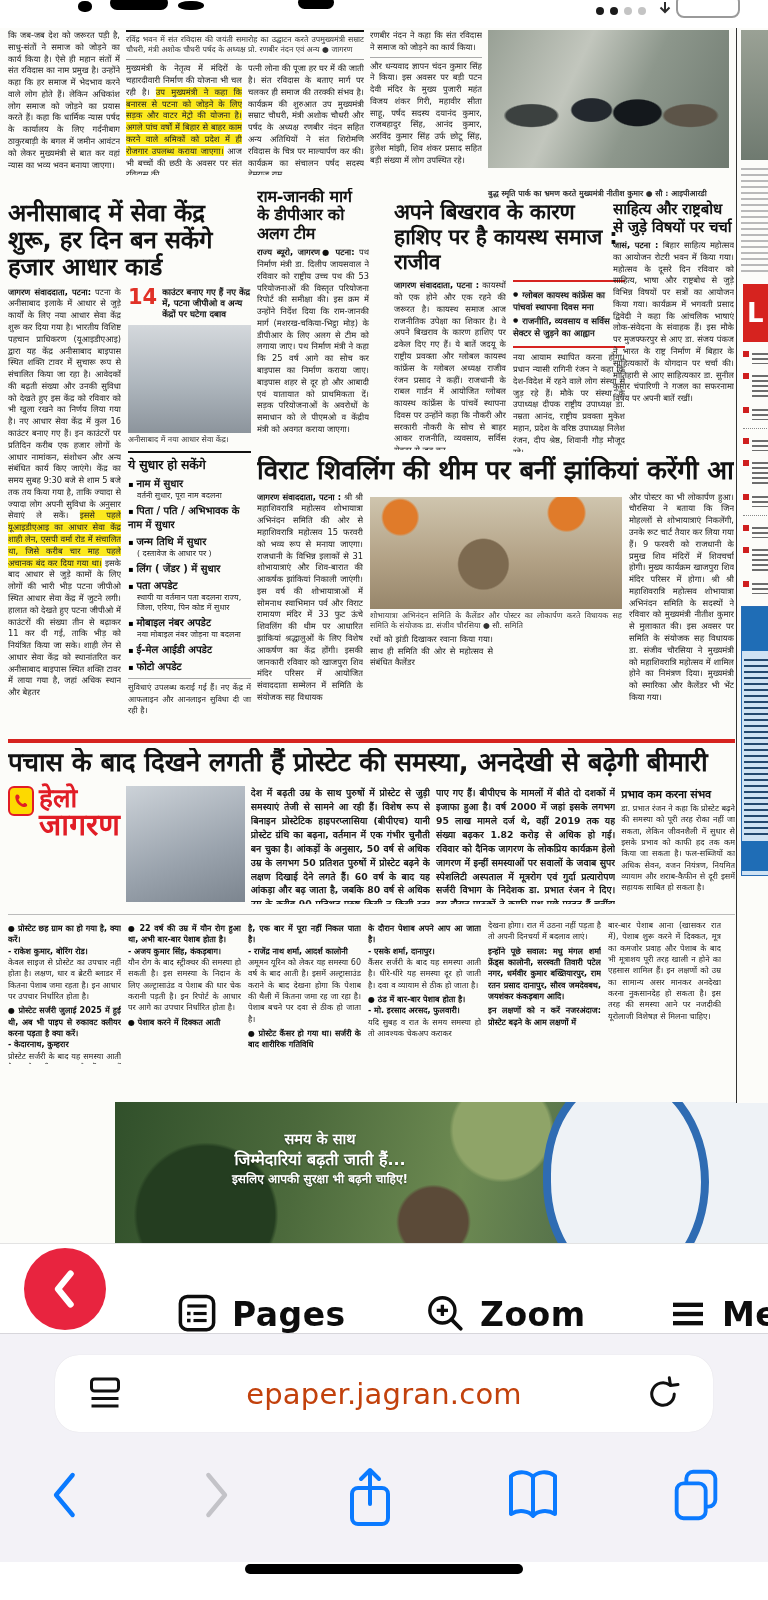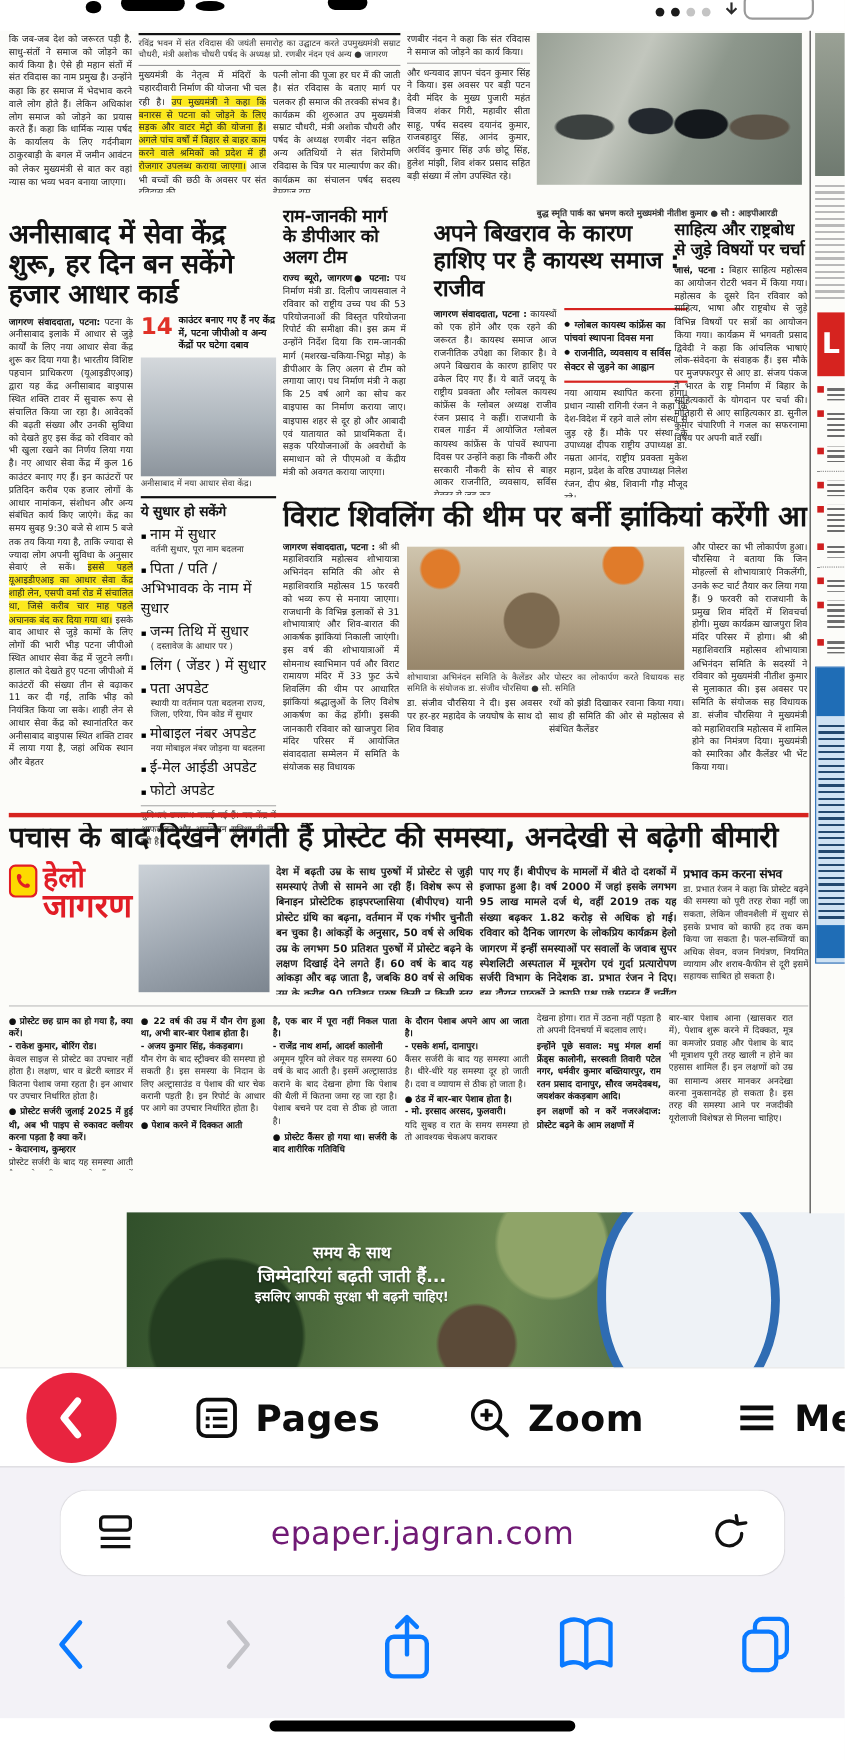--- a/index.html
+++ b/index.html
@@ -25,21 +25,21 @@
                 radial-gradient(circle at 78% 14%,#e07b2a 0 8%,transparent 9%),
                 radial-gradient(circle at 45% 60%,#7d6a50 0 16%,transparent 17%)}
   .ph.phone{background:linear-gradient(160deg,#ccd2d8 0%,#9aa3ad 60%,#7c858f 100%)}
   .ph.cm::after{content:"";display:block;width:100%;height:100%;
      background:radial-gradient(ellipse at 18% 62%,#3c4140 0 9%,transparent 10%),
                 radial-gradient(ellipse at 43% 58%,#23282e 0 10%,transparent 11%),
                 radial-gradient(ellipse at 62% 60%,#14181c 0 11%,transparent 12%),
                 radial-gradient(ellipse at 84% 62%,#5c5448 0 9%,transparent 10%)}
   .rule-red{position:absolute;left:8px;width:727px;height:4px;background:#d6231f}
   .statnum{color:#e03127;font-weight:700}
-  .fi{font-size:13px;font-weight:400;color:#151515;margin-top:3px}
+  .fi{font-size:10px;font-weight:700;color:#151515;margin-top:3px}
   .fi::before{content:"▪";color:#000;margin-right:3px;font-size:8px}
   .fs{font-size:7.9px;color:#2c2c2c;margin-left:9px}
   .fs:empty,.fi:empty{display:none}
   .q{font-weight:700;color:#111;margin-top:3px}
   .by{font-weight:700;color:#111}
   .a{color:#242424}
   .qa .q,.qa .by,.qa .a{font-size:8px;line-height:1.42;text-align:justify}
   
   .mast{position:absolute;left:0;top:0;width:768px;height:28px;background:#fff}
   .blob{position:absolute;background:#000;border-radius:45%}
@@ -54,24 +54,24 @@
   .bul .sq{width:6px;height:6px;background:#cf1f1f;flex:none;margin-top:1px}
   .bul .ln{flex:1;height:14px;background:repeating-linear-gradient(#fcfcf9 0 3px,#6d6d6d 3px 5px)}
   .dotted{margin:8px 0 0 6px;border-top:1.5px dotted #888}
   .bluebox{margin:12px 0 0 4px;width:28px;height:268px;background:#cfe2f3;border:1px solid #2a6db5}
   .bluebox .bh{height:44px;background:#1f6db6}
   .bluebox .bb{height:182px;background:repeating-linear-gradient(#cfe2f3 0 4px,#23486e 4px 6px);margin:4px 2px}
   .bluebox .bf{height:30px;background:#1f6db6}
   
   .app-toolbar{position:absolute;left:0;top:1243px;width:768px;height:90px;background:#fff;border-top:1px solid #e3e3e3}
   .backbtn{position:absolute;left:24px;top:4px;width:82px;height:82px;border-radius:50%;background:#e8243f;display:flex;align-items:center;justify-content:center}
-  .tbitem{position:absolute;top:0;height:90px;display:flex;align-items:center;gap:14px;color:#0d0d0d;font-weight:700;font-size:33px;letter-spacing:.5px}
+  .tbitem{position:absolute;top:0;height:90px;display:flex;align-items:flex-end;gap:14px;color:#0d0d0d;font-weight:700;font-size:33px;letter-spacing:.5px}
   .urlsec{position:absolute;left:0;top:1333px;width:768px;height:119px;background:#f3f2f7;border-top:1px solid #d7d6db}
   .urlpill{position:absolute;left:55px;top:21px;width:658px;height:77px;background:#fff;border-radius:24px;display:flex;align-items:center;justify-content:space-between;padding:0 32px;box-sizing:border-box;box-shadow:0 0 1px rgba(0,0,0,.12)}
-  .urltext{font-size:29px;color:#701a75;letter-spacing:.2px}
+  .urltext{font-size:29px;color:#c2410c;letter-spacing:.2px}
   .navbar{position:absolute;left:0;top:1452px;width:768px;height:110px;background:#f3f2f7;display:flex;align-items:flex-start;justify-content:space-between;padding:14px 46px 0 46px;box-sizing:border-box}
   .homebar{position:absolute;left:245px;top:1564px;width:278px;height:10px;border-radius:6px;background:#000}
   .bottomfill{position:absolute;left:0;top:1562px;width:768px;height:38px;background:#f3f2f7;z-index:-1}
   
   .ad{position:absolute;left:115px;top:1102px;width:653px;height:141px;overflow:hidden;background:#eef2f6}
   .adleft{position:absolute;left:0;top:0;width:455px;height:141px;
      background:linear-gradient(100deg,#31502b 0%,#4c6a3c 40%,#6d8a52 75%,#55714a 100%)}
   .adleft::after{content:"";position:absolute;inset:0;
      background:radial-gradient(circle at 20% 80%,#243d20 0 18%,transparent 19%),
                 radial-gradient(circle at 70% 85%,#5b4a38 0 10%,transparent 11%),
@@ -213,23 +213,20 @@
       <h1 class="hd" style="margin:0;font-size:26px;line-height:1.1;white-space:nowrap">विराट शिवलिंग की थीम पर बनीं झांकियां करेंगी आकर्षित</h1>
       <div style="display:flex;gap:7px;margin-top:7px">
         <div class="col bodytxt" style="width:106px;height:238px">
           <p><b>जागरण संवाददाता, पटना :</b> <span>श्री श्री महाशिवरात्रि महोत्सव शोभायात्रा अभिनंदन समिति की ओर से महाशिवरात्रि महोत्सव 15 फरवरी को भव्य रूप से मनाया जाएगा। राजधानी के विभिन्न इलाकों से 31 शोभायात्राएं और शिव-बारात की आकर्षक झांकियां निकाली जाएंगी। इस वर्ष की शोभायात्राओं में सोमनाथ स्वाभिमान पर्व और विराट रामायण मंदिर में 33 फुट ऊंचे शिवलिंग की थीम पर आधारित झांकियां श्रद्धालुओं के लिए विशेष आकर्षण का केंद्र होंगी। इसकी जानकारी रविवार को खाजपुरा शिव मंदिर परिसर में आयोजित संवाददाता सम्मेलन में समिति के संयोजक सह विधायक</span></p>
         </div>
         <div style="width:252px">
           <div class="ph shobha" style="height:112px;margin-top:5px"></div>
           <p class="cap" style="margin-top:2px">शोभायात्रा अभिनंदन समिति के कैलेंडर और पोस्टर का लोकार्पण करते विधायक सह समिति के संयोजक डा. संजीव चौरसिया ● सौ. समिति</p>
           <div style="display:flex;gap:6px;margin-top:3px">
             <div class="col bodytxt" style="width:123px;height:56px">
-                <p>डा. संजीव चौरसिया ने दी। इस अवसर पर हर-हर महादेव के जयघोष के साथ दो शिव विवाह</p>
-              </div>
-            <div class="col bodytxt" style="width:123px;height:56px">
                 <p>रथों को झंडी दिखाकर रवाना किया गया। साथ ही समिति की ओर से महोत्सव से संबंधित कैलेंडर</p>
               </div>
           </div>
         </div>
         <div class="col bodytxt" style="width:105px;height:238px">
             <p>और पोस्टर का भी लोकार्पण हुआ। चौरसिया ने बताया कि जिन मोहल्लों से शोभायात्राएं निकलेंगी, उनके रूट चार्ट तैयार कर लिया गया हैं। 9 फरवरी को राजधानी के प्रमुख शिव मंदिरों में शिवचर्चा होगी। मुख्य कार्यक्रम खाजपुरा शिव मंदिर परिसर में होगा। श्री श्री महाशिवरात्रि महोत्सव शोभायात्रा अभिनंदन समिति के सदस्यों ने रविवार को मुख्यमंत्री नीतीश कुमार से मुलाकात की। इस अवसर पर समिति के संयोजक सह विधायक डा. संजीव चौरसिया ने मुख्यमंत्री को महाशिवरात्रि महोत्सव में शामिल होने का निमंत्रण दिया। मुख्यमंत्री को स्मारिका और कैलेंडर भी भेंट किया गया।</p>
           </div>
       </div>
     </section>
 

